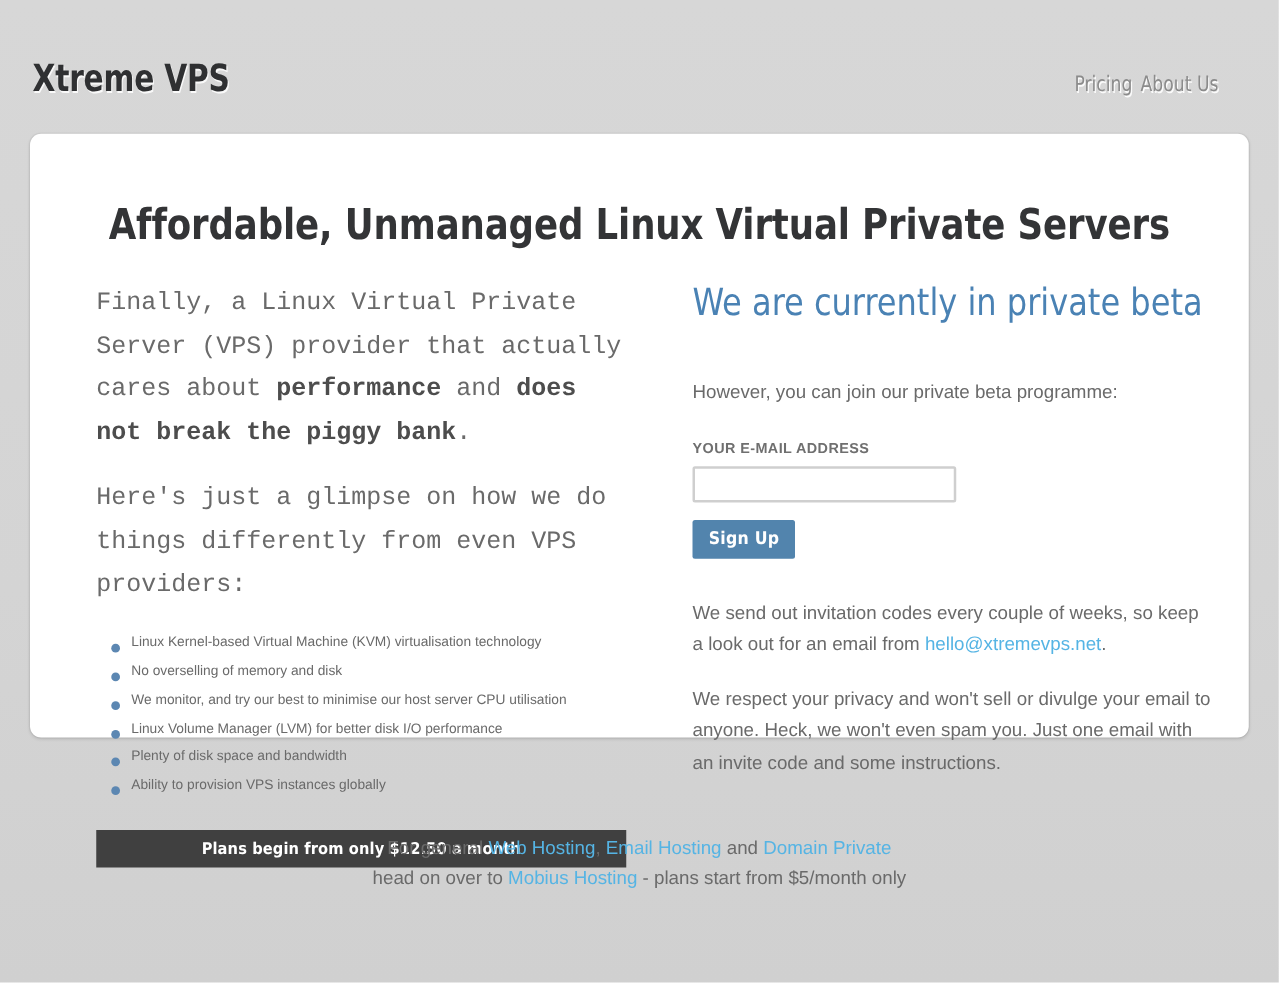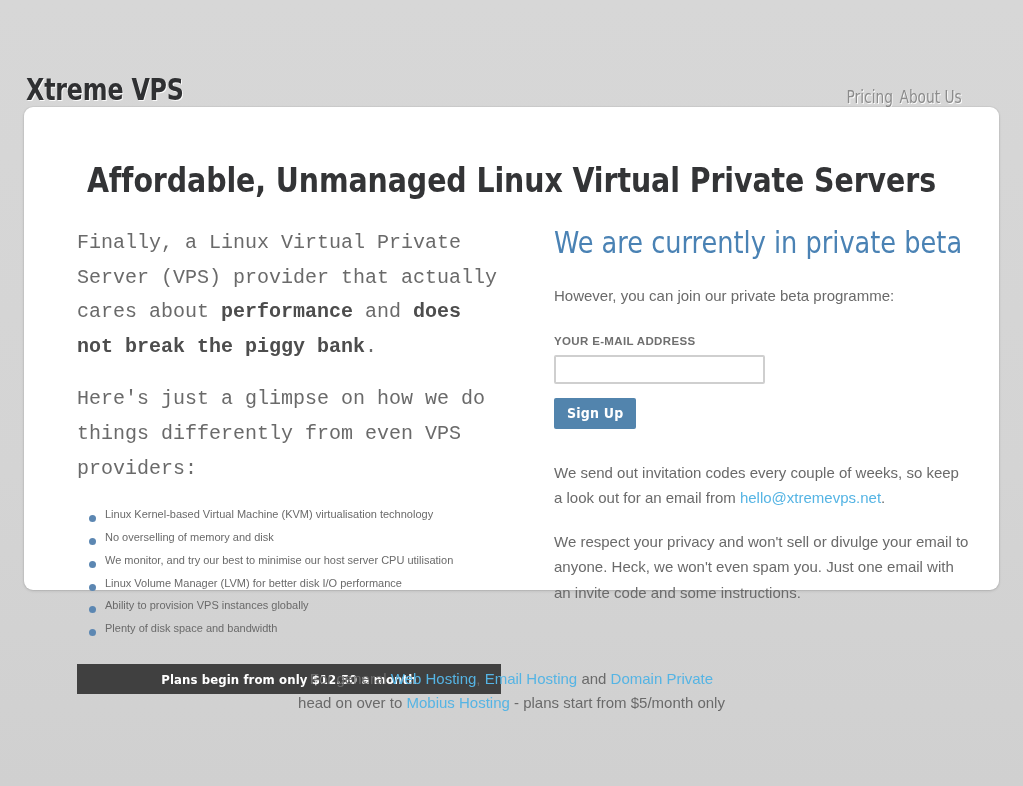--- a/index.html
+++ b/index.html
@@ -13,23 +13,23 @@
     background: #d6d6d6;
     background: linear-gradient(180deg, #d7d7d7 0%, #d4d4d4 60%, #d0d0d0 100%);
     font-family: "Liberation Sans", sans-serif;
     -webkit-font-smoothing: antialiased;
   }
 
   
   .topbar {
     position: relative;
     height: 107px;
-    padding: 0 58px 0 26px;
-    display: flex;
-    align-items: flex-end;
+    padding: 0 45px 0 26px;
+    display: flex;
+    align-items: center;
     justify-content: space-between;
   }
   .brand {
     margin-top: 19px;
     font-family: "DejaVu Sans Condensed", "Liberation Sans Narrow", "Liberation Sans", sans-serif;
     font-size: 30px;
     font-weight: bold;
     letter-spacing: -0.2px;
     color: #2f3032;
     text-shadow: 1px 1px 0 rgba(255,255,255,0.85);
@@ -141,21 +141,21 @@
     font-family: "DejaVu Sans Condensed", "Liberation Sans Narrow", "Liberation Sans", sans-serif;
     font-weight: normal;
     font-size: 30px;
     color: #4a82b4;
     line-height: 1.1;
     transform: scaleX(0.95);
     transform-origin: left center;
     white-space: nowrap;
   }
   .beta-sub {
-    margin: 24px 0 0 0;
+    margin: 42px 0 0 0;
     font-size: 15px;
     line-height: 1.7;
     color: #6a6a6a;
   }
 
   .field-label {
     margin-top: 26px;
     font-size: 11.5px;
     font-weight: bold;
     color: #6f6f6f;
@@ -226,22 +226,22 @@
 
       <p class="body"><span>Finally, a Linux Virtual Private Server (VPS) provider that actually cares about </span><b>performance</b><span> and </span><b>does not break the piggy bank</b><span>.</span></p>
 
       <p class="body">Here's just a glimpse on how we do things differently from even VPS providers:</p>
 
       <ul class="features">
         <li>Linux Kernel-based Virtual Machine (KVM) virtualisation technology</li>
         <li>No overselling of memory and disk</li>
         <li>We monitor, and try our best to minimise our host server CPU utilisation</li>
         <li>Linux Volume Manager (LVM) for better disk I/O performance</li>
+        <li>Plenty of disk space and bandwidth</li>
         <li>Ability to provision VPS instances globally</li>
-        <li>Plenty of disk space and bandwidth</li>
       </ul>
 
       <a class="plans-banner">Plans begin from only $12.50 a month</a>
     </div>
 
     <div class="col-right">
 
       <h2 class="beta-heading">We are currently in private beta</h2>
       <p class="beta-sub">However, you can join our private beta programme:</p>
 

